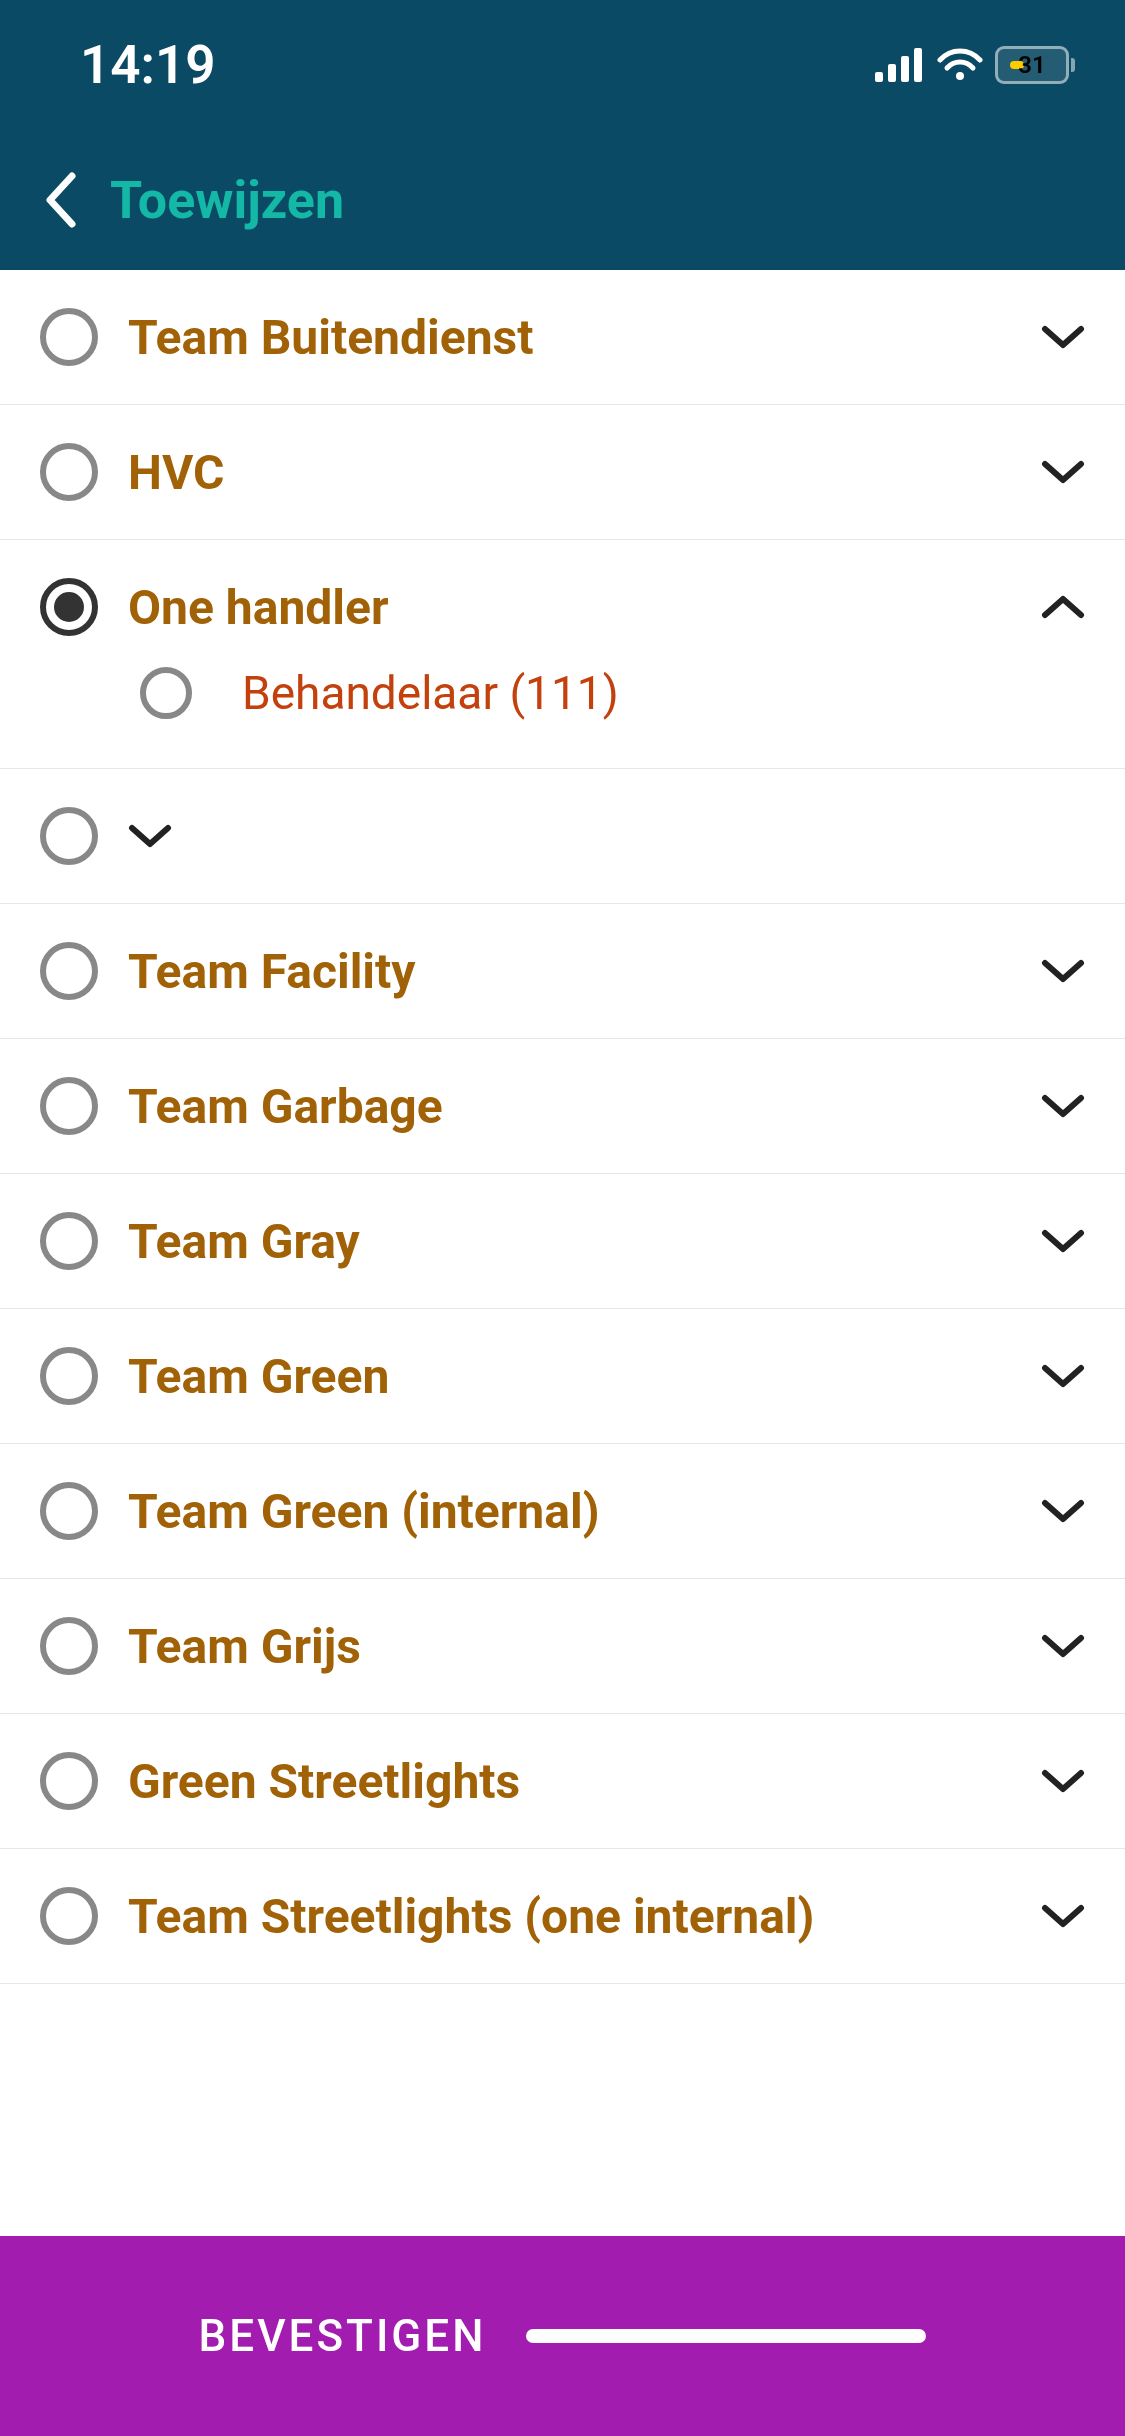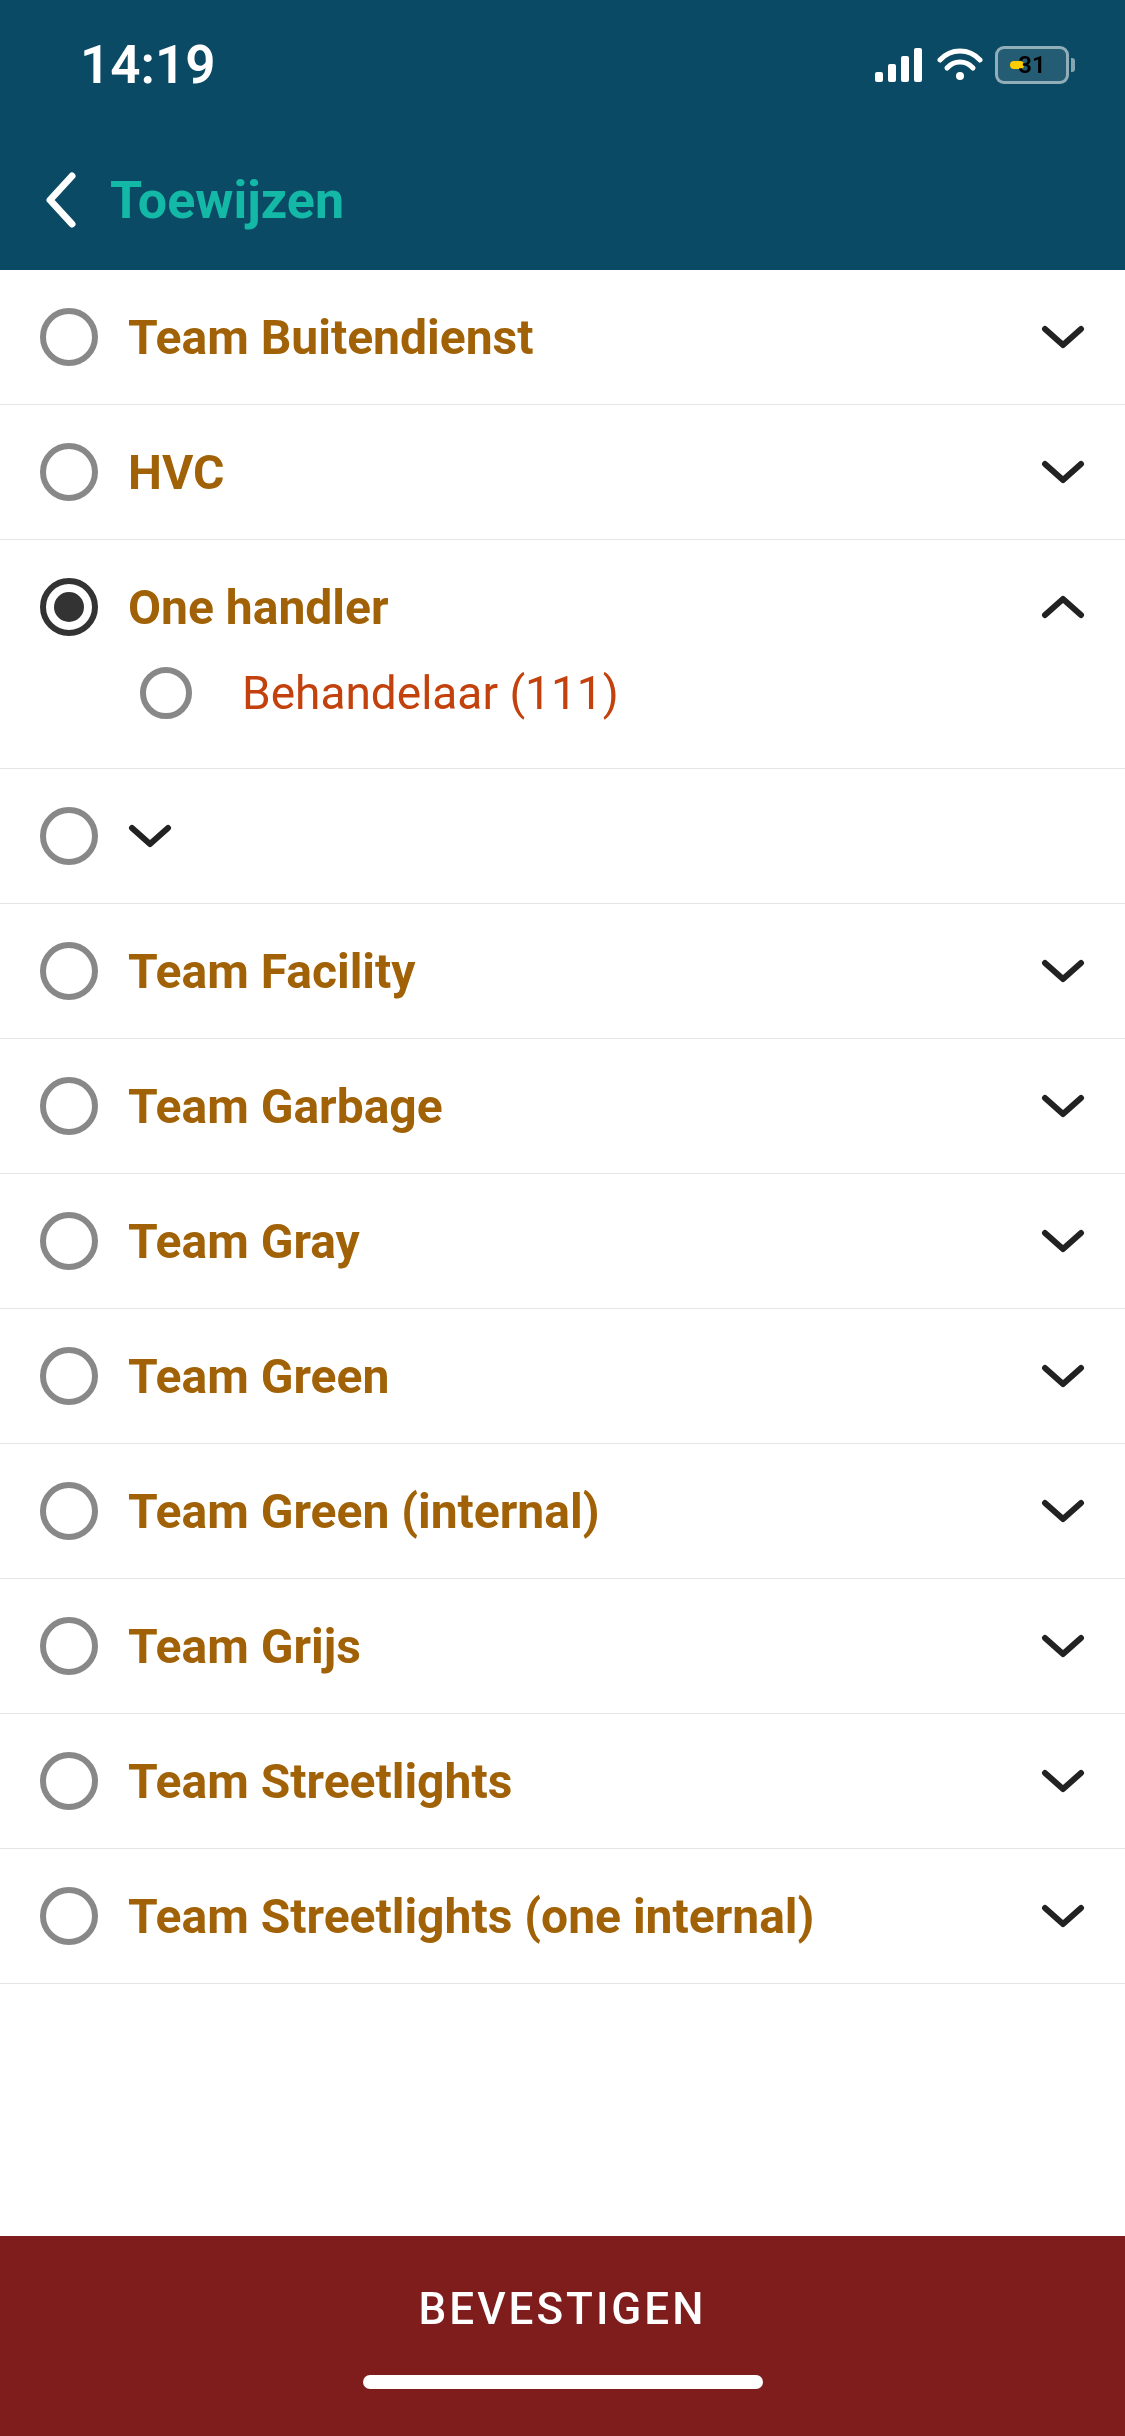--- a/index.html
+++ b/index.html
@@ -151,23 +151,23 @@
     }
     .sub-label {
       font-size: 46px;
       font-weight: 400;
       color: #c2410c;
       padding-left: 20px;
     }
 
     .footer {
       height: 200px;
-      background: #7f1d1d;
-      display: flex;
-      flex-direction: column;
+      background: #a21caf;
+      display: flex;
+      flex-direction: row;
       align-items: center;
       justify-content: center;
       gap: 40px;
     }
     .confirm-btn {
       color: #fff;
       font-size: 44px;
       font-weight: 500;
       letter-spacing: 3px;
     }
@@ -343,21 +343,21 @@
         <svg width="44" height="28" viewBox="0 0 44 28">
             <path d="M4 6 L22 22 L40 6" fill="none" stroke="#222" stroke-width="6" stroke-linecap="round" stroke-linejoin="round"></path>
           </svg>
       </span>
     </div>
   </div>
 
   <div class="item">
     <div class="item-row">
       <span class="radio"></span>
-      <span class="item-label">Team Streetlights</span>
+      <span class="item-label">Green Streetlights</span>
       <span class="expand-chevron">
         <svg width="44" height="28" viewBox="0 0 44 28">
             <path d="M4 6 L22 22 L40 6" fill="none" stroke="#222" stroke-width="6" stroke-linecap="round" stroke-linejoin="round"></path>
           </svg>
       </span>
     </div>
   </div>
 
   <div class="item">
     <div class="item-row">

